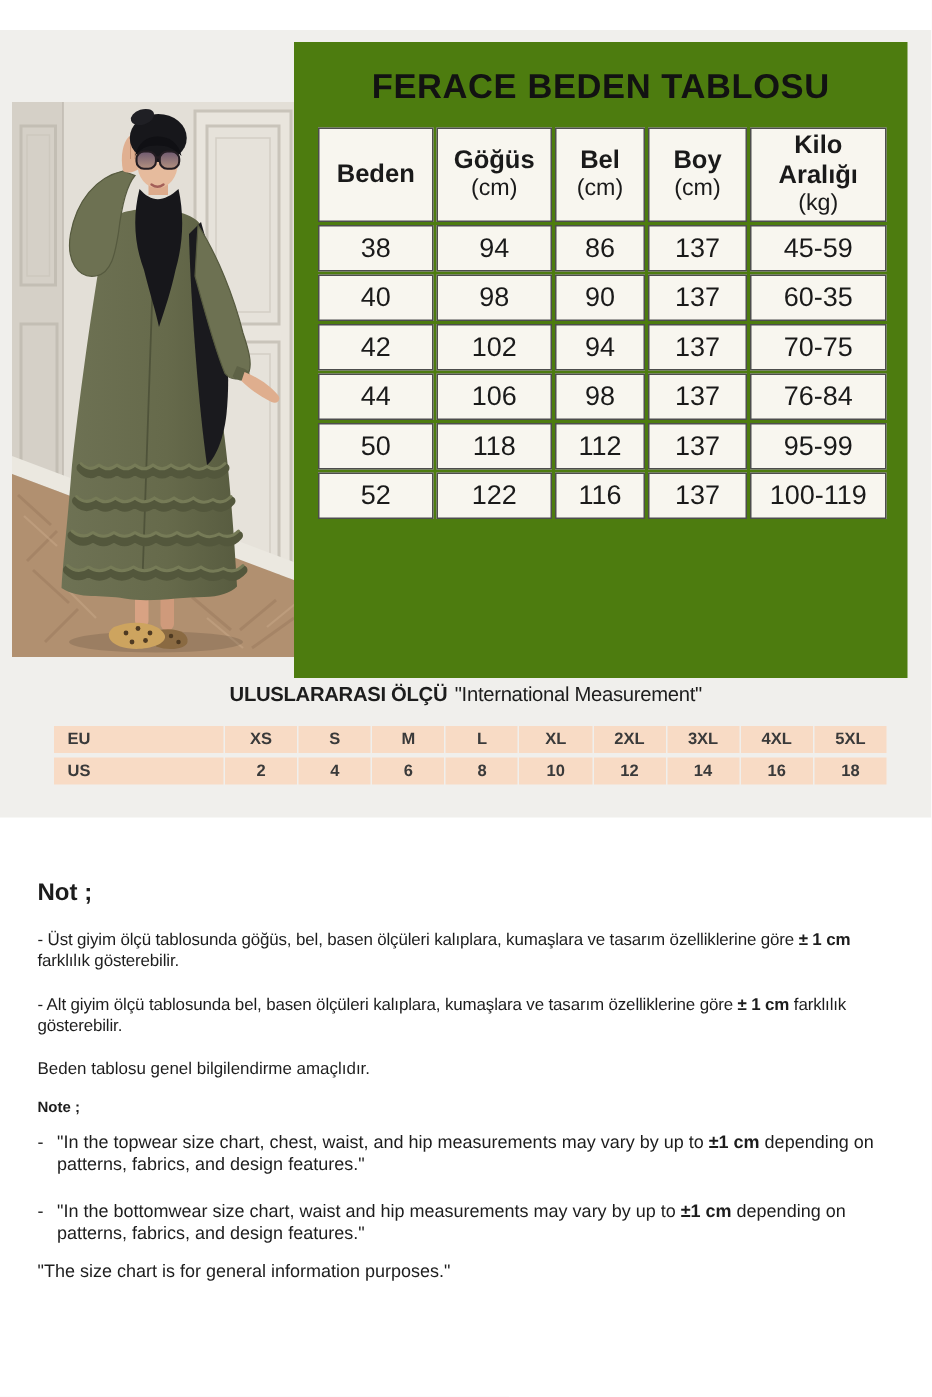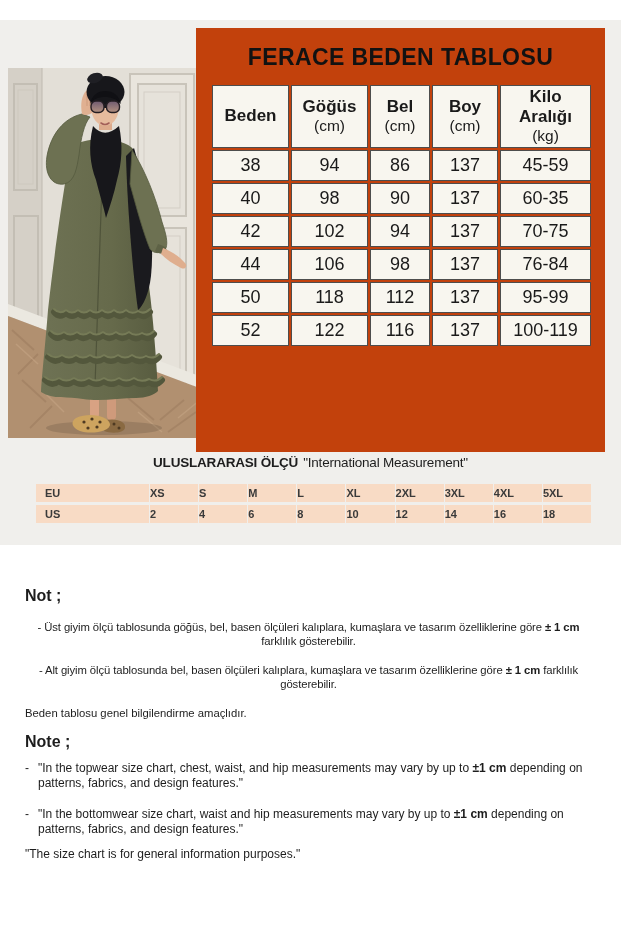--- a/index.html
+++ b/index.html
@@ -8,21 +8,21 @@
     background:#ffffff; font-family:"Liberation Sans", sans-serif;
     overflow:hidden; color:#1c1c1c;
   }
   
   .hero { position:absolute; left:0; top:20px; width:621px; height:525px; background:#f0efec; }
 
   
   .photo { position:absolute; left:8px; top:48px; width:202px; height:370px; display:block; }
 
   
-  .panel { position:absolute; left:196px; top:8px; width:409px; height:424px; background:#c2410c; }
+  .panel { position:absolute; left:196px; top:8px; width:409px; height:424px; background:#4d7c0f; }
   .title { margin:0; padding-top:16px; text-align:center; font-size:23px; font-weight:700;
            letter-spacing:0.4px; color:#121212; }
   table.size-table { position:absolute; left:14px; top:55px; width:381px;
            border-collapse:separate; border-spacing:2px; table-layout:fixed; }
   table.size-table th, table.size-table td {
            border:1.6px solid #4d4d4d; background:#f8f6ef; text-align:center;
            vertical-align:middle; padding:0; color:#1a1a1a; }
   table.size-table th { height:61px; font-size:17px; font-weight:600; line-height:1.18; }
   table.size-table th .unit { font-size:15.5px; font-weight:400; }
   table.size-table td { height:29px; font-size:18px; font-weight:400; }
@@ -30,28 +30,28 @@
 
   
   .intl-heading { position:absolute; left:0; top:435px; width:100%; text-align:center;
            font-size:13.5px; letter-spacing:-0.2px; color:#1d1d1d; }
   .intl-heading .bold { font-weight:700; margin-right:5px; }
   table.intl-table { position:absolute; left:35px; top:461px; width:557px;
            border-collapse:separate; border-spacing:1px 3px; table-layout:fixed; }
   table.intl-table th, table.intl-table td { background:#f8dbc5; height:16px; padding:1px 0;
            font-size:11px; color:#3a3a3a; }
   table.intl-table th { width:104px; text-align:left; padding-left:9px; font-weight:700; }
-  table.intl-table td { text-align:left; font-weight:600; }
+  table.intl-table td { text-align:center; font-weight:600; }
 
   
   .notes { position:absolute; left:25px; top:587px; width:567px; color:#1d1d1d; }
   .note-h  { font-size:16px; font-weight:700; margin:0 0 15px 0; }
-  .tr-p    { font-size:11.3px; line-height:14px; letter-spacing:-0.1px; margin:0 0 15px 0;text-align:center; }
+  .tr-p    { font-size:11.3px; line-height:14px; letter-spacing:-0.1px; margin:0 0 15px 0; }
   .tr-foot { font-size:11.3px; line-height:14px; margin:0 0 13px 0; }
-  .note-h2 { font-size:16px; font-weight:700; margin:0 0 10px 0; }
+  .note-h2 { font-size:10px; font-weight:700; margin:0 0 10px 0; }
   .en-li   { display:flex; font-size:12px; line-height:15px; margin:0 0 16px 0; }
   .en-li .dash { width:13px; flex:0 0 13px; }
   .en-li .txt  { flex:1; }
   .en-li.last { margin-bottom:10px; }
   .en-foot { font-size:12px; line-height:15px; margin:0; }
   b.seg { font-weight:700; }
 </style>
 </head>
 <body>
 

